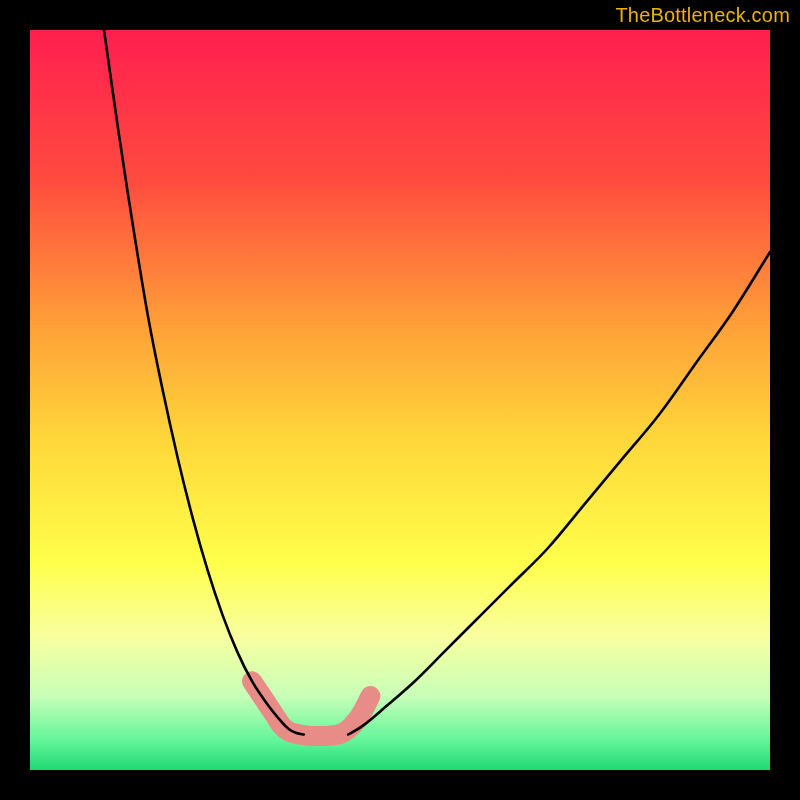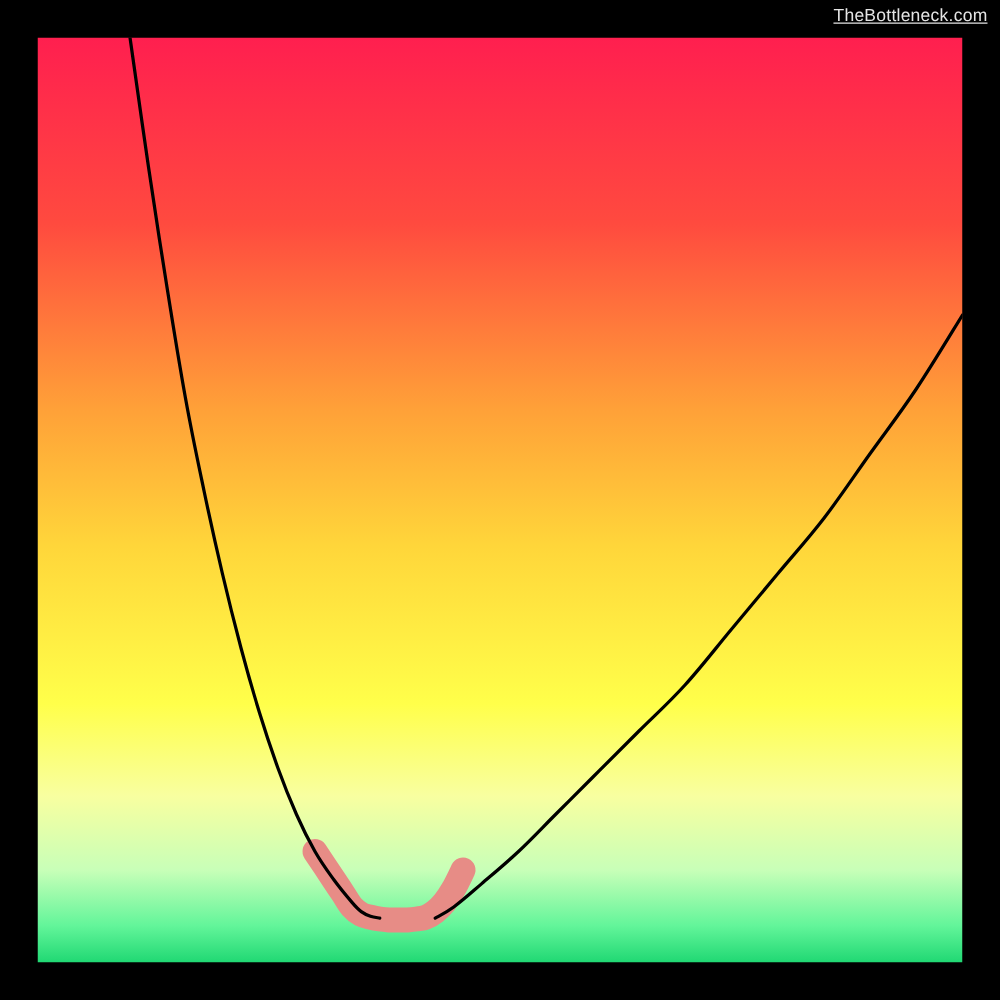--- a/index.html
+++ b/index.html
@@ -23,25 +23,24 @@
     left: 30px;
     top: 30px;
     width: 740px;
     height: 740px;
   }
   .watermark {
     position: absolute;
     top: 4px;
     right: 10px;
     font-family: Arial, Helvetica, sans-serif;
-    font-size: 14px;
-    color: #e5e5e5;
+    font-size: 20px;
+    color: #eab308;
     font-weight: 500;
     letter-spacing: 0.2px;
-    text-decoration: underline;
   }
 </style>
 </head>
 <body>
 
 <div class="frame">
   <div class="watermark">TheBottleneck.com</div>
   <svg class="plot" viewBox="0 0 740 740" preserveAspectRatio="none">
     <defs>
       <linearGradient id="bg-grad" x1="0" y1="0" x2="0" y2="1">

